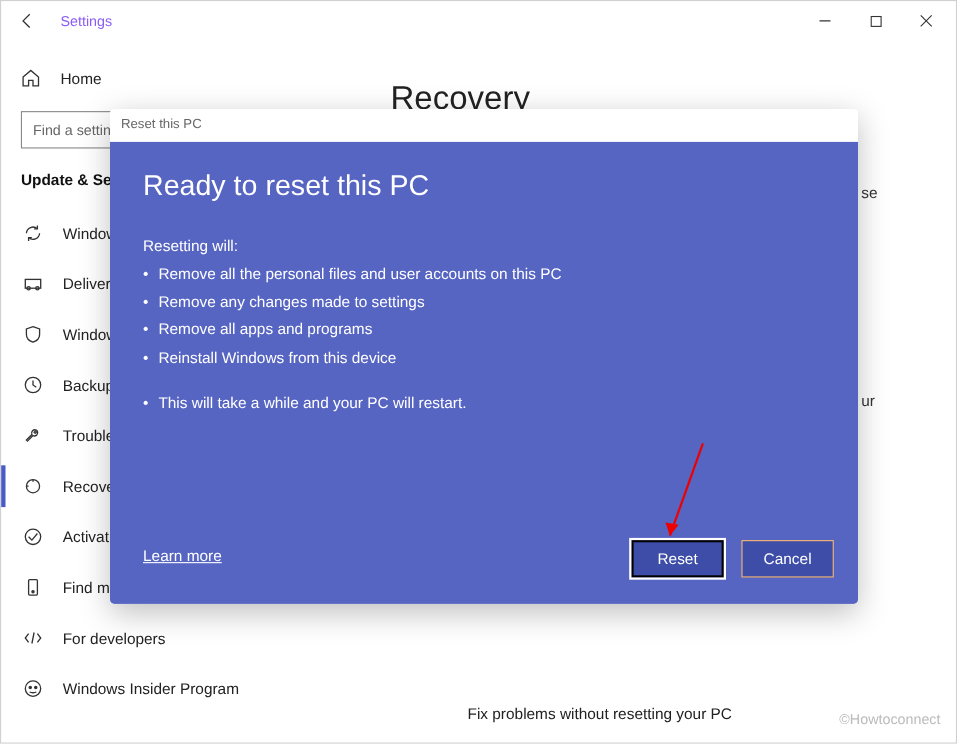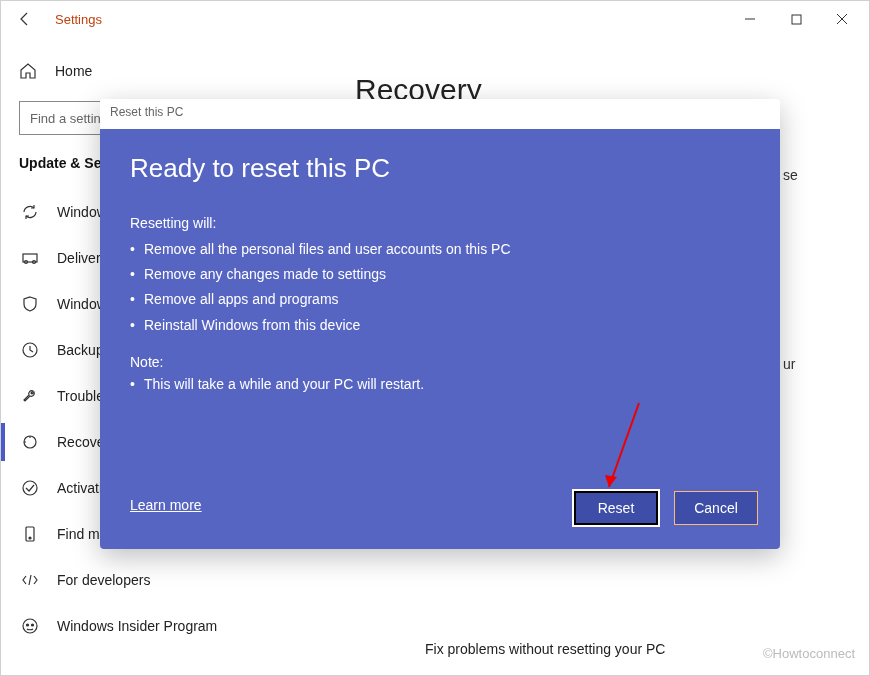--- a/index.html
+++ b/index.html
@@ -1,19 +1,19 @@
 <!DOCTYPE html>
 <html><head>
   <meta charset="utf-8">
   <style>
     * { margin:0; padding:0; box-sizing:border-box; font-family:"Segoe UI",Arial,sans-serif; }
     body { width:870px; height:676px; background:#fff; position:relative; overflow:hidden; border:1px solid #d0d0d0; }
     .titlebar { height:36px; display:flex; align-items:center; padding:0 4px; }
     .back-btn { width:40px; height:36px; display:flex; align-items:center; justify-content:center; color:#333; }
-    .title { font-size:13px; color:#c2410c; margin-left:10px; }
+    .title { font-size:13px; color:#8b5cf6; margin-left:10px; }
     .win-controls { margin-left:auto; display:flex; }
     .win-btn { width:46px; height:36px; display:flex; align-items:center; justify-content:center; color:#555; }
     .body { display:flex; height:640px; }
     .sidebar { width:318px; padding:14px 0 0 18px; }
     .home-row { display:flex; align-items:center; height:40px; color:#222; font-size:14px; margin-bottom:10px; }
     .home-row svg { margin-right:18px; }
     .search-box { width:276px; height:34px; border:1px solid #888; background:#fff; display:flex; align-items:center; padding:0 10px; margin-bottom:20px; }
     .search-box span { color:#666; font-size:13px; }
     .sect-head { font-weight:600; font-size:14px; color:#111; margin-bottom:18px; }
     .nav-item { display:flex; align-items:center; height:46px; font-size:14px; color:#222; padding-left:2px; position:relative; }
@@ -167,21 +167,20 @@
   <div class="modal-title">Reset this PC</div>
   <div class="modal-body">
     <h2>Ready to reset this PC</h2>
     <div class="lead">Resetting will:</div>
     <ul>
       <li>Remove all the personal files and user accounts on this PC</li>
       <li>Remove any changes made to settings</li>
       <li>Remove all apps and programs</li>
       <li>Reinstall Windows from this device</li>
     </ul>
-    <div class="note">Note:</div>
     <ul>
       <li>This will take a while and your PC will restart.</li>
     </ul>
     <a class="learn">Learn more</a>
     <div class="modal-btns">
       <div class="mbtn focus">Reset</div>
       <div class="mbtn">Cancel</div>
     </div>
   </div>
 </div>

